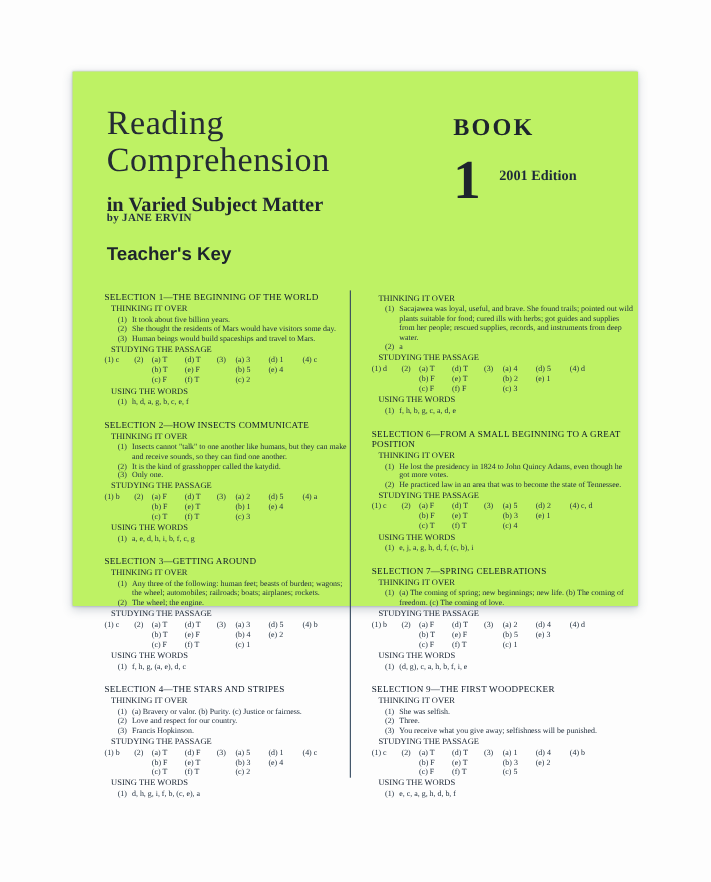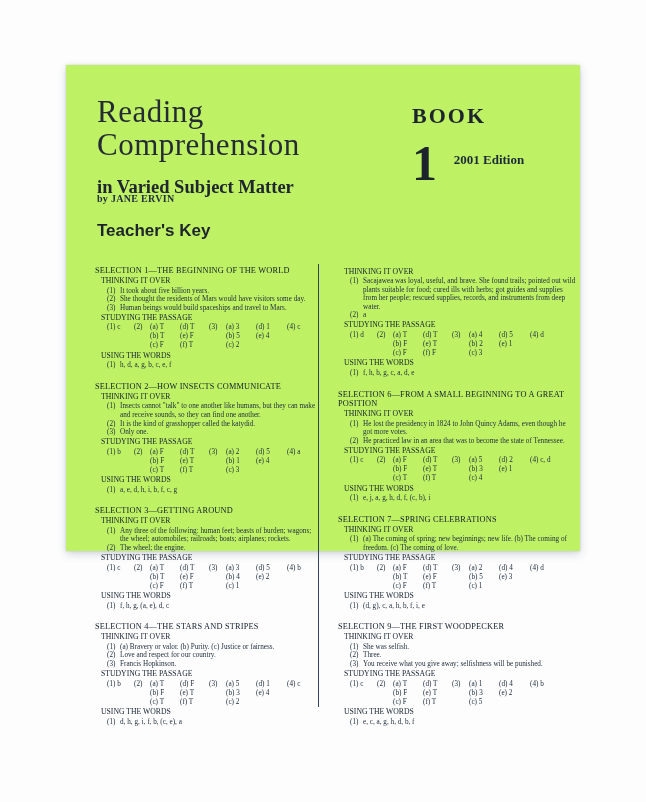--- a/index.html
+++ b/index.html
@@ -66,21 +66,21 @@
     letter-spacing: 0.2px; color: #121d2c;
   }
   .subhead {
     margin: 1.5px 0 1px 6px;
     font-size: 7.7px; line-height: 8.5px; font-weight: normal; color: #15202f;
   }
   .item { display: flex; margin-left: 12px; font-size: 7.2px; line-height: 8.6px; }
   .item .n { flex: none; width: 13px; }
   .item .t { flex: 1; }
   .stp-grid {
-    display: grid; margin-left: 12px;
+    display: grid; 
     grid-template-columns: 27px 16px 30px 29px 17px 30px 31px auto;
     font-size: 7.2px; line-height: 9px;
   }
   .stp-grid .cell { white-space: nowrap; }
 </style>
 </head>
 <body>
 
 <div class="photo">
   <div class="page">

